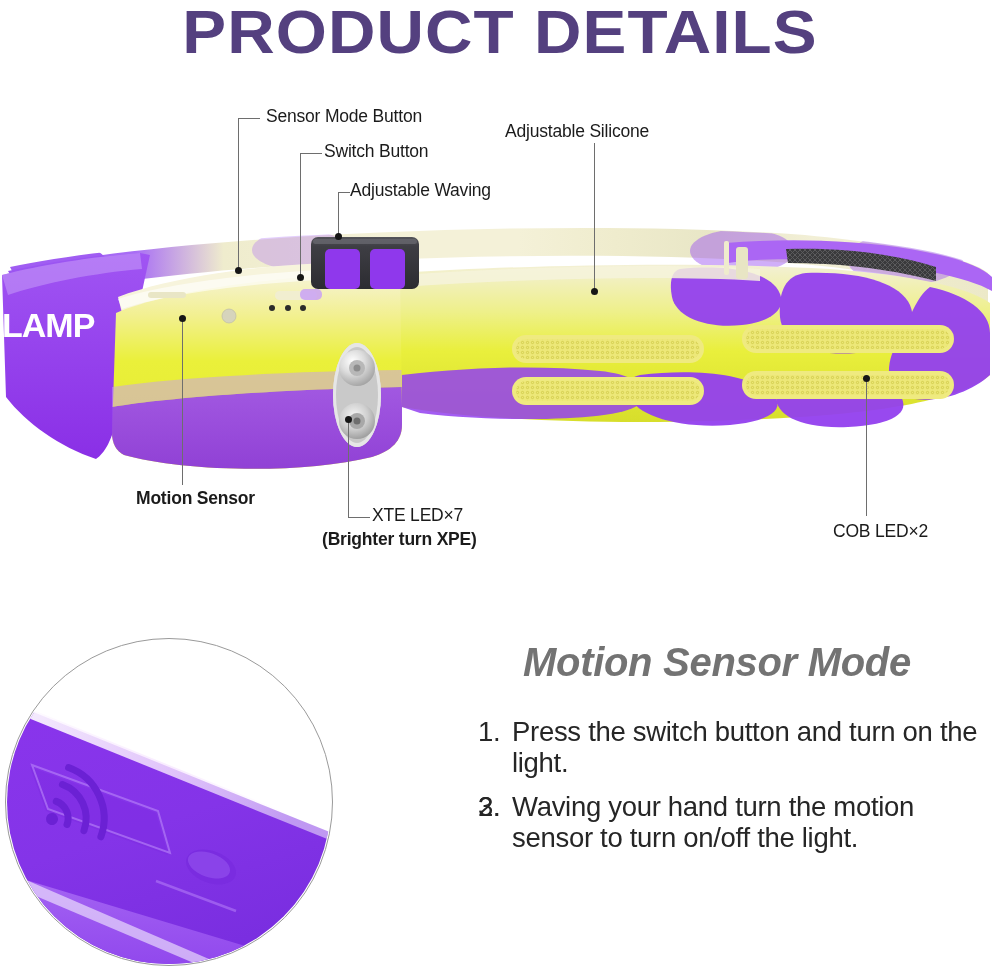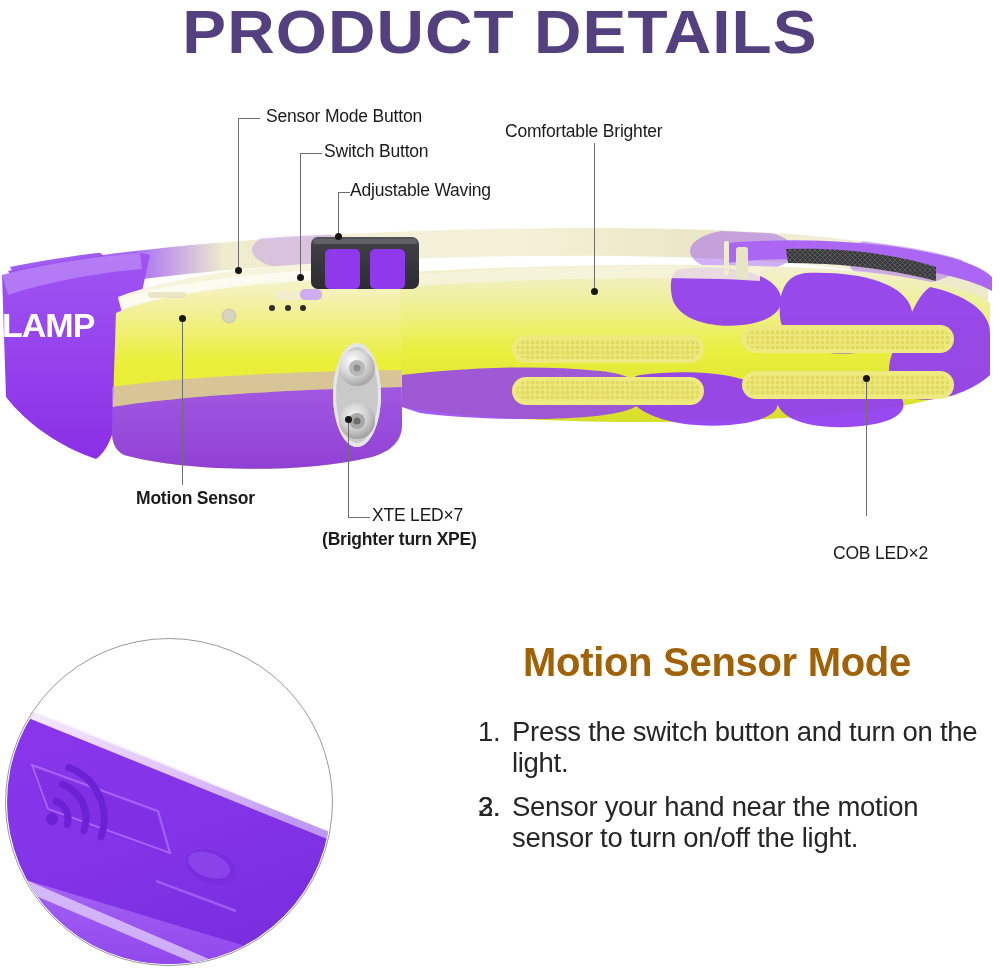--- a/index.html
+++ b/index.html
@@ -61,23 +61,23 @@
   #sensor-photo{
     position:absolute;left:0;top:0;width:326px;height:326px;
     border-radius:50%;
     border:1px solid #9a9a9a;
     overflow:hidden;
     background:#fff;
   }
 
   #motion-heading{
     position:absolute;left:523px;top:640px;
-    font-size:40px;font-weight:bold;color:#a16207;
+    font-size:40px;font-weight:bold;color:#737373;
     font-family:"Liberation Sans", sans-serif;
-    letter-spacing:-0.3px;white-space:nowrap;
+    letter-spacing:-0.3px;white-space:nowrap;font-style:italic;
   }
   #instruction-list{
     position:absolute;left:478px;top:716px;width:520px;
     margin:0;padding:0;list-style:none;
   }
   #instruction-list li{
     position:relative;
     font-size:27.5px;
     line-height:31px;
     color:#262626;
@@ -310,35 +310,35 @@
   <div class="callout" style="left:324px;top:141px;">Switch Button</div>
   <div class="leader h" style="left:300px;top:153px;width:22px;"></div>
   <div class="leader v" style="left:300px;top:153px;height:124px;"></div>
   <div class="dot" style="left:297px;top:274px;"></div>
 
   <div class="callout" style="left:350px;top:180px;">Adjustable Waving</div>
   <div class="leader h" style="left:338px;top:192px;width:12px;"></div>
   <div class="leader v" style="left:338px;top:192px;height:44px;"></div>
   <div class="dot" style="left:335px;top:233px;"></div>
 
-  <div class="callout" style="left:505px;top:121px;">Comfortable Brighter</div>
+  <div class="callout" style="left:505px;top:121px;">Adjustable Silicone</div>
   <div class="leader v" style="left:594px;top:143px;height:148px;"></div>
   <div class="dot" style="left:591px;top:288px;"></div>
 
   <div class="callout" style="left:136px;top:488px;font-weight:bold;">Motion Sensor</div>
   <div class="leader v" style="left:182px;top:320px;height:165px;"></div>
   <div class="dot" style="left:179px;top:315px;"></div>
 
   <div class="callout" style="left:372px;top:505px;">XTE LED×7</div>
   <div class="callout bold" style="left:322px;top:529px;">(Brighter turn XPE)</div>
   <div class="leader h" style="left:348px;top:517px;width:22px;"></div>
   <div class="leader v" style="left:348px;top:421px;height:97px;"></div>
   <div class="dot" style="left:345px;top:416px;"></div>
 
-  <div class="callout" style="left:833px;top:543px;">COB LED×2</div>
+  <div class="callout" style="left:833px;top:521px;">COB LED×2</div>
   <div class="leader v" style="left:866px;top:380px;height:136px;"></div>
   <div class="dot" style="left:863px;top:375px;"></div>
 
   <div id="sensor-photo-wrap">
     <div id="sensor-photo">
       <svg width="326" height="326" viewBox="0 0 326 326" xmlns="http://www.w3.org/2000/svg">
         <defs>
           <linearGradient id="gCloseTop" x1="0" y1="0" x2="0.4" y2="1">
             <stop offset="0" stop-color="#8a35ec"></stop>
             <stop offset="0.55" stop-color="#8434e8"></stop>
@@ -398,17 +398,17 @@
   <ol id="instruction-list">
     <li>
       <span class="num">1.</span>
       <span>Press the switch button and turn on the light.</span>
     </li>
     <li>
       <span class="num">2.</span>
     </li>
     <li>
       <span class="num">3.</span>
-      <span>Sensor your hand near the motion sensor to turn on/off the light.</span>
+      <span>Waving your hand turn the motion sensor to turn on/off the light.</span>
     </li>
   </ol>
 
 </div>
 
 </body></html>

